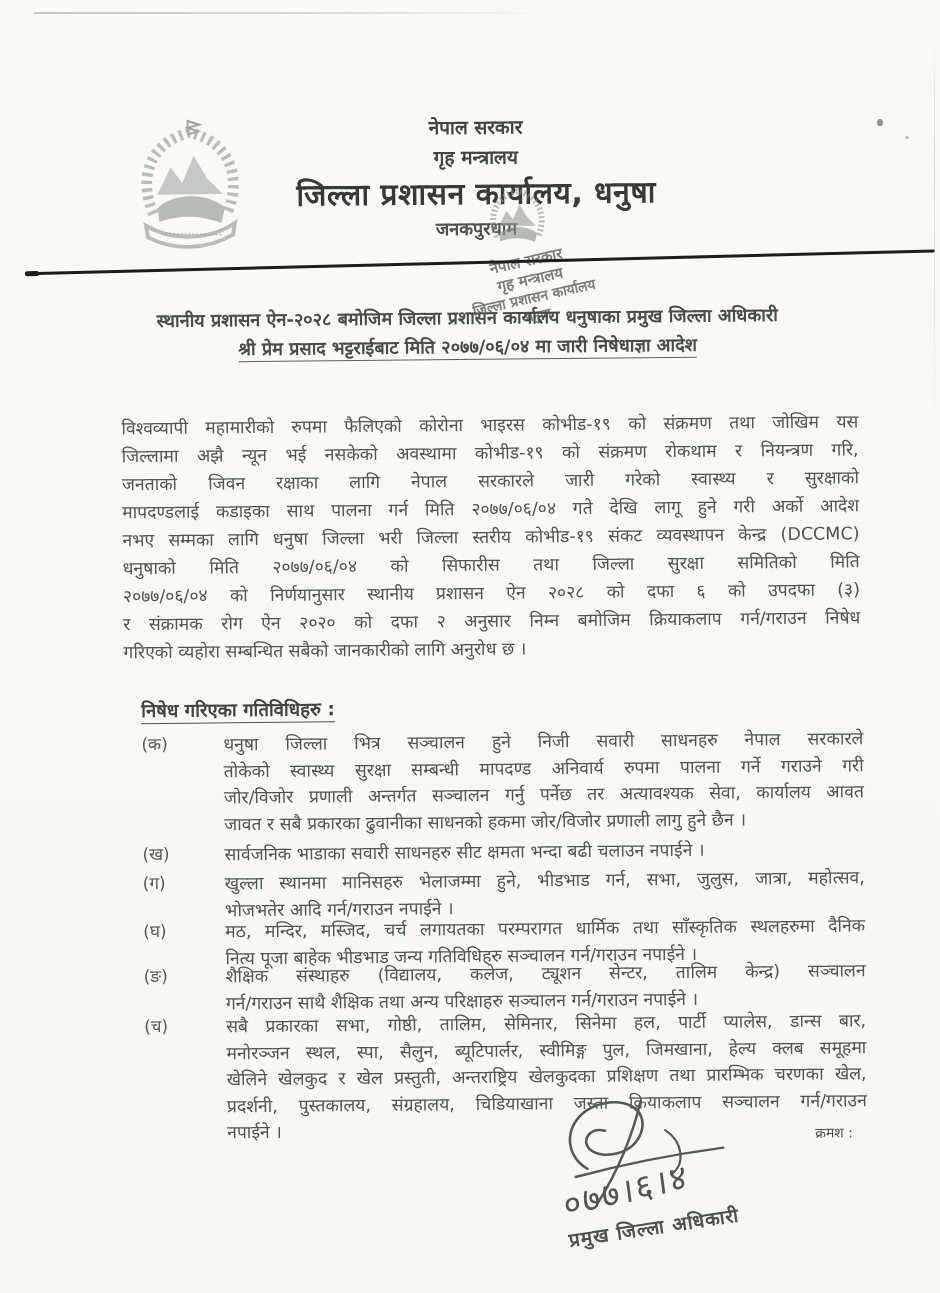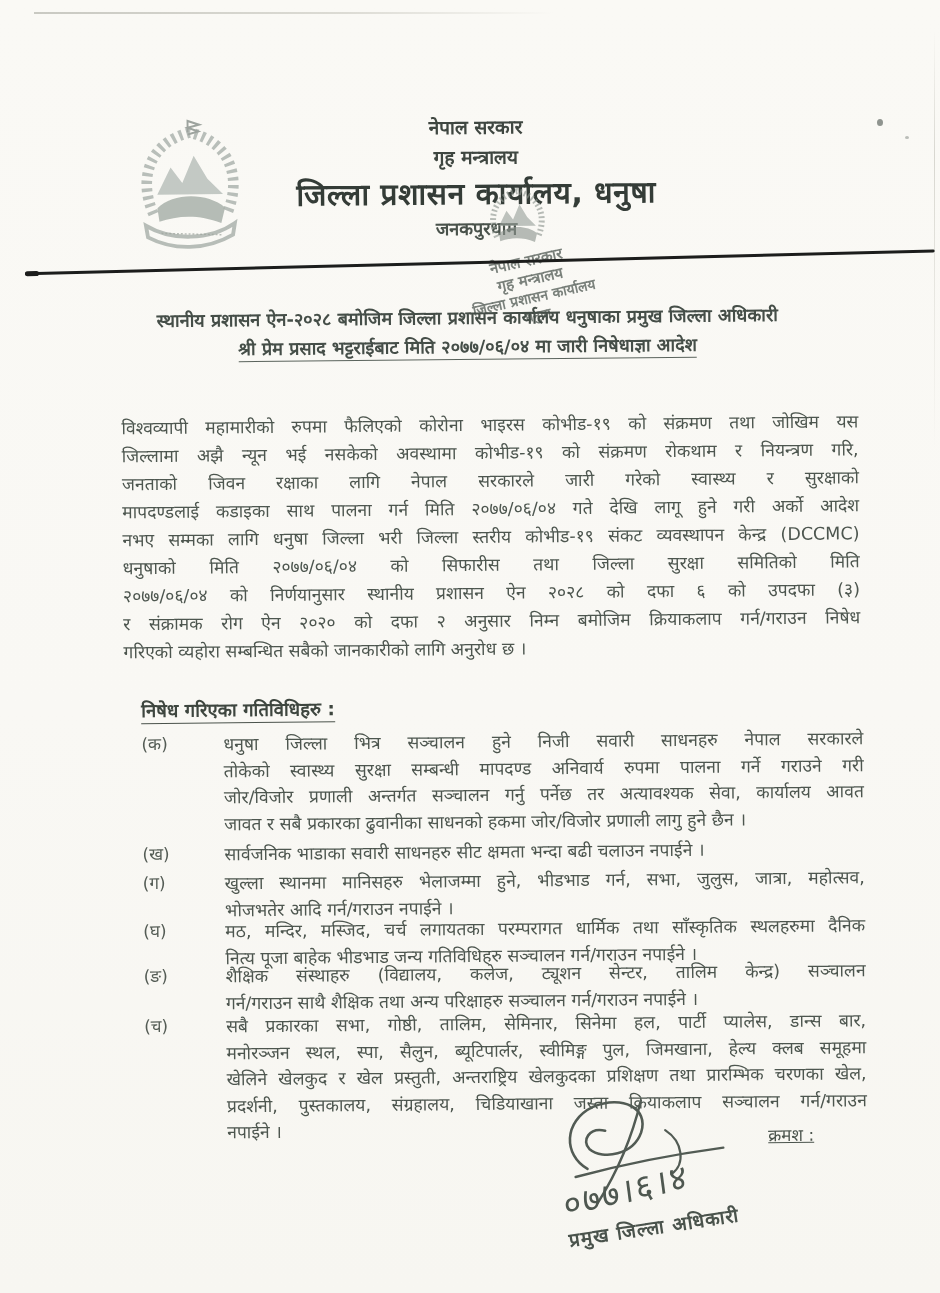--- a/index.html
+++ b/index.html
@@ -67,21 +67,21 @@
   .heading{position:absolute;left:140px;top:694px;font-size:18.5px;font-weight:700;color:#3e463f;}
   .heading span{border-bottom:1.5px solid #4a524b;padding-bottom:2px;}
   .item{position:absolute;left:140px;width:722px;font-size:17.5px;color:#4d564f;}
   .item .lbl{position:absolute;left:0;top:0;width:48px;font-size:17px;color:#545c55;}
   .item .txt{margin-left:82px;width:640px;}
   .item .jline,.item .lline{line-height:26.5px;height:26.5px;}
   .i-ka{top:729px;} .i-kha{top:839px;} .i-ga{top:868px;}
   .i-gha{top:916px;} .i-nga{top:961px;} .i-cha{top:1011px;}
 
   
-  .kramash{position:absolute;left:763px;top:1126px;font-size:17px;color:#4b544d;text-decoration:underline;}
+  .kramash{position:absolute;left:810px;top:1126px;font-size:14px;color:#4b544d;}
   .sig{position:absolute;left:540px;top:1092px;width:240px;height:140px;}
   .hand-date{
     position:absolute;left:556px;top:1168px;font-size:34px;color:#4e5750;
     transform:rotate(-13deg) skewX(-6deg);letter-spacing:2px;font-weight:500;
   }
   .designation{
     position:absolute;left:562px;top:1216px;font-size:19px;font-weight:700;color:#4a534c;
     transform:rotate(-8deg);letter-spacing:1px;white-space:nowrap;
   }
   svg .ink{stroke:#525b54;fill:none;stroke-linecap:round;}

